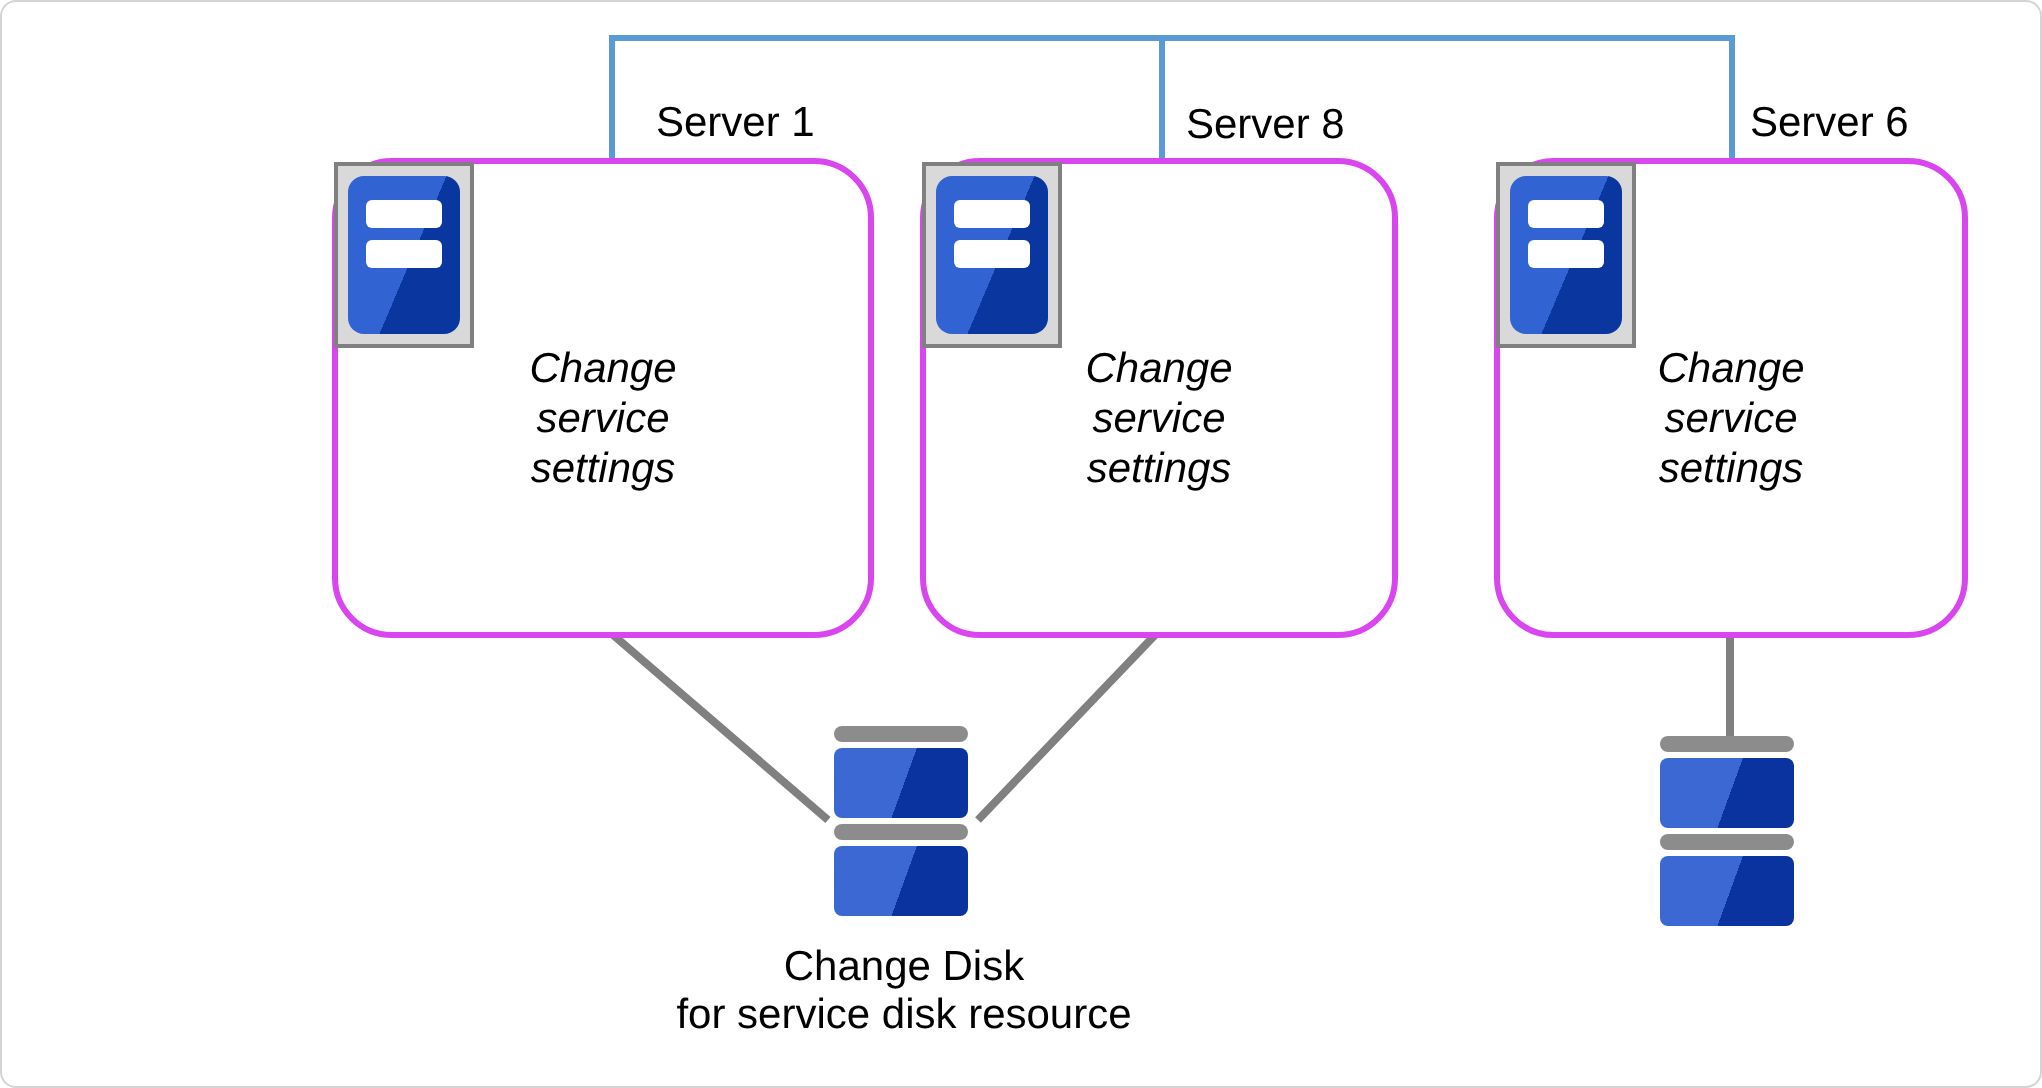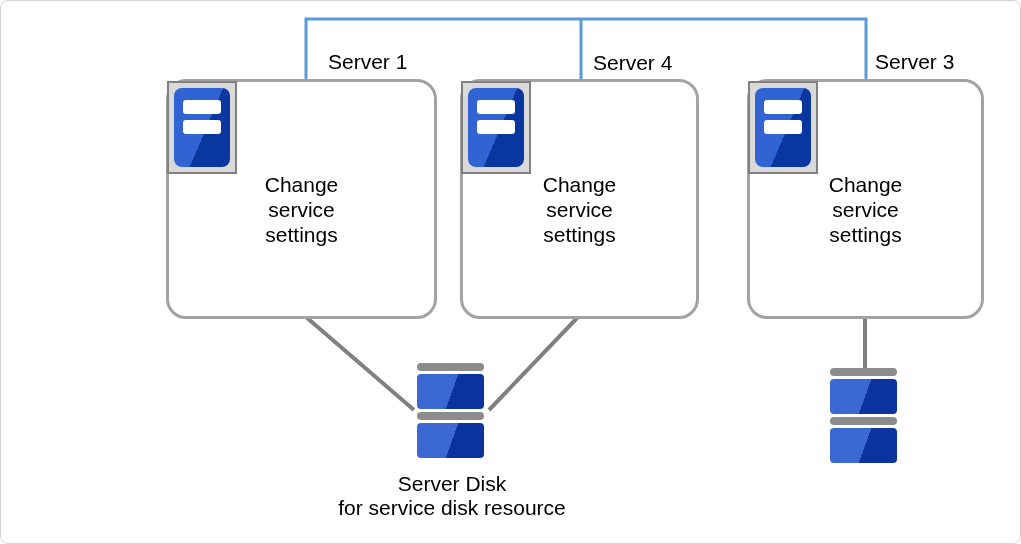--- a/index.html
+++ b/index.html
@@ -5,21 +5,21 @@
   html,body{margin:0;padding:0;background:#ffffff;}
   body{font-family:"Liberation Sans","DejaVu Sans",sans-serif;color:#000;}
   .canvas{
     position:relative;width:1021px;height:544px;box-sizing:border-box;
     background:#fff;border:1px solid #d4d4d4;border-radius:8px;overflow:hidden;
   }
   .connector-layer{position:absolute;left:0;top:0;width:1021px;height:544px;}
   .server-label{position:absolute;font-size:21px;line-height:25px;white-space:nowrap;}
   .server-box{
     position:absolute;top:78px;height:240px;box-sizing:border-box;
-    background:#fff;border:3px solid #a3a3a3;border-radius:20px;
+    background:#fff;border:3px solid #d946ef;border-radius:30px;font-style:italic;
   }
   .box-text{
     position:absolute;top:90px;left:50%;transform:translateX(-50%);
     width:110px;text-align:center;font-size:21px;line-height:25px;
   }
   .server-icon-frame{
     position:absolute;width:66px;height:89px;box-sizing:content-box;
     background:#d9d9d9;border:2px solid #808080;
   }
   .server-icon{
@@ -45,22 +45,22 @@
 
 <div class="canvas">
 
   <svg class="connector-layer" viewBox="0 0 1021 544" xmlns="http://www.w3.org/2000/svg">
     <path d="M305 80 L305 18 L865 18 L865 80 M580 18 L580 80" fill="none" stroke="#5B9BD5" stroke-width="3"></path>
     <path d="M305 316 L413 409 M577 316 L488 409" fill="none" stroke="#808080" stroke-width="4"></path>
     <path d="M864 316 L864 370" fill="none" stroke="#808080" stroke-width="4"></path>
   </svg>
 
   <div class="server-label" style="left:327px;top:48px">Server 1</div>
-  <div class="server-label" style="left:592px;top:49px">Server 4</div>
-  <div class="server-label" style="left:874px;top:48px">Server 3</div>
+  <div class="server-label" style="left:592px;top:49px">Server 8</div>
+  <div class="server-label" style="left:874px;top:48px">Server 6</div>
 
   <div class="server-box" style="left:165px;width:271px">
     <div class="box-text">Change service settings</div>
   </div>
   <div class="server-box" style="left:459px;width:239px">
     <div class="box-text">Change service settings</div>
   </div>
   <div class="server-box" style="left:746px;width:237px">
     <div class="box-text">Change service settings</div>
   </div>
@@ -84,21 +84,21 @@
     </div>
   </div>
 
   <div class="disk" style="left:416px;top:362px">
     <div class="disk-bar"></div>
     <div class="disk-platter"></div>
     <div class="disk-bar"></div>
     <div class="disk-platter"></div>
   </div>
   <div class="disk-caption" style="left:301px;top:471px;width:300px">
-    <span>Server Disk</span>
+    <span>Change Disk</span>
     <span>for service disk resource</span>
   </div>
 
   <div class="disk" style="left:829px;top:367px">
     <div class="disk-bar"></div>
     <div class="disk-platter"></div>
     <div class="disk-bar"></div>
     <div class="disk-platter"></div>
   </div>
 

